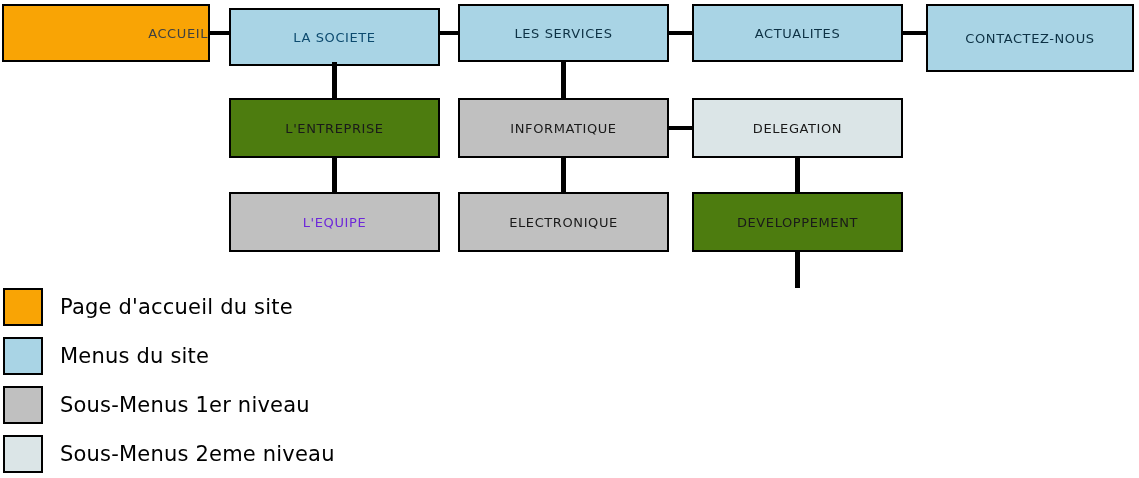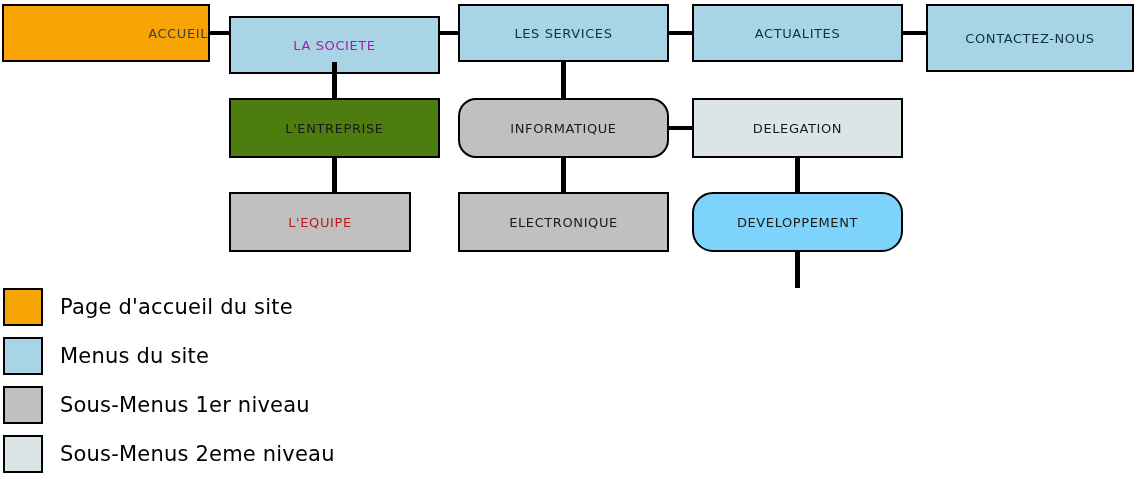--- a/index.html
+++ b/index.html
@@ -75,48 +75,48 @@
         <span class="legend-label">Sous-Menus 1er niveau</span>
       </div>
       <div class="legend-item">
         <span class="swatch" style="background: rgb(219, 229, 231);"></span>
         <span class="legend-label">Sous-Menus 2eme niveau</span>
       </div>
     </div>
 <div class="node" style="left: 2px; top: 4px; width: 208px; height: 58px; background: rgb(249, 164, 5); color: #404040; justify-content: flex-end;">
       <span>ACCUEIL</span>
     </div>
-    <div class="node" style="left: 229px; top: 16px; width: 211px; height: 58px; background: rgb(169, 212, 229); color: #a21caf;">
+    <div class="node" style="left: 229px; top: 8px; width: 211px; height: 58px; background: rgb(169, 212, 229); color: #0c4a6e;">
       <span>LA SOCIETE</span>
     </div>
     <div class="node" style="left: 458px; top: 4px; width: 211px; height: 58px; background: rgb(169, 212, 229); color: rgb(13, 49, 68);">
       <span>LES SERVICES</span>
     </div>
     <div class="node" style="left: 692px; top: 4px; width: 211px; height: 58px; background: rgb(169, 212, 229); color: rgb(13, 49, 68); justify-content: center;">
       <span>ACTUALITES</span>
     </div>
     <div class="node" style="left: 926px; top: 4px; width: 208px; height: 68px; background: rgb(169, 212, 229); color: rgb(13, 49, 68);">
       <span>CONTACTEZ-NOUS</span>
     </div>
     <div class="node" style="left: 229px; top: 98px; width: 211px; height: 60px; background: #4d7c0f; color: rgb(26, 26, 26);">
       <span>L'ENTREPRISE</span>
     </div>
-    <div class="node" style="left: 458px; top: 98px; width: 211px; height: 60px; background: rgb(192, 192, 192); color: rgb(26, 26, 26); border-radius: 18px;">
+    <div class="node" style="left: 458px; top: 98px; width: 211px; height: 60px; background: rgb(192, 192, 192); color: rgb(26, 26, 26);">
       <span>INFORMATIQUE</span>
     </div>
     <div class="node" style="left: 692px; top: 98px; width: 211px; height: 60px; background: rgb(219, 229, 231); color: rgb(26, 26, 26);">
       <span>DELEGATION</span>
     </div>
-    <div class="node" style="left: 229px; top: 192px; width: 182px; height: 60px; background: rgb(192, 192, 192); color: #b91c1c;">
+    <div class="node" style="left: 229px; top: 192px; width: 211px; height: 60px; background: rgb(192, 192, 192); color: #6d28d9;">
       <span>L'EQUIPE</span>
     </div>
     <div class="node" style="left: 458px; top: 192px; width: 211px; height: 60px; background: rgb(192, 192, 192); color: rgb(26, 26, 26);">
       <span>ELECTRONIQUE</span>
     </div>
-    <div class="node" style="left: 692px; top: 192px; width: 211px; height: 60px; background: #7dd3fc; color: rgb(26, 26, 26); border-radius: 21px;">
+    <div class="node" style="left: 692px; top: 192px; width: 211px; height: 60px; background: #4d7c0f; color: rgb(26, 26, 26);">
       <span>DEVELOPPEMENT</span>
     </div>
     <div class="connector" style="left: 210px; top: 31px; width: 19px; height: 4px; background: rgb(0, 0, 0);"></div>
     <div class="connector" style="left: 440px; top: 31px; width: 18px; height: 4px; background: rgb(0, 0, 0);"></div>
     <div class="connector" style="left: 669px; top: 31px; width: 23px; height: 4px; background: rgb(0, 0, 0);"></div>
     <div class="connector" style="left: 903px; top: 31px; width: 23px; height: 4px; background: rgb(0, 0, 0);"></div>
     <div class="connector" style="left: 669px; top: 126px; width: 23px; height: 4px; background: rgb(0, 0, 0);"></div>
     <div class="connector" style="left: 332px; top: 62px; width: 5px; height: 36px; background: rgb(0, 0, 0);"></div>
     <div class="connector" style="left: 561px; top: 62px; width: 5px; height: 36px; background: rgb(0, 0, 0);"></div>
     <div class="connector" style="left: 332px; top: 158px; width: 5px; height: 34px; background: rgb(0, 0, 0);"></div>

